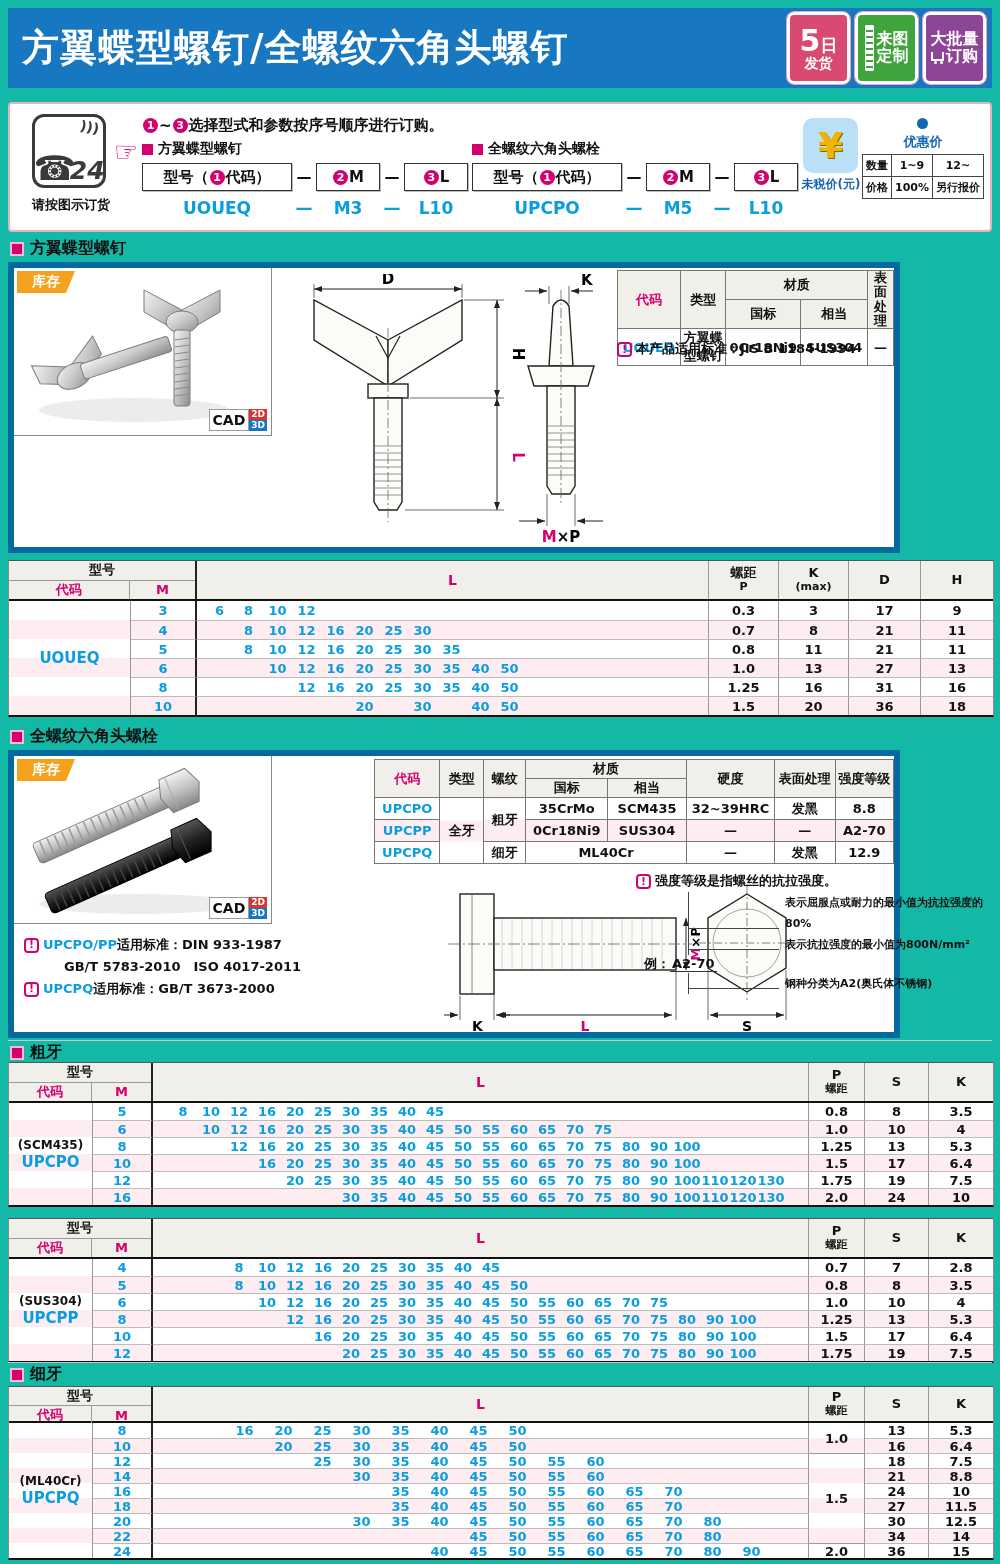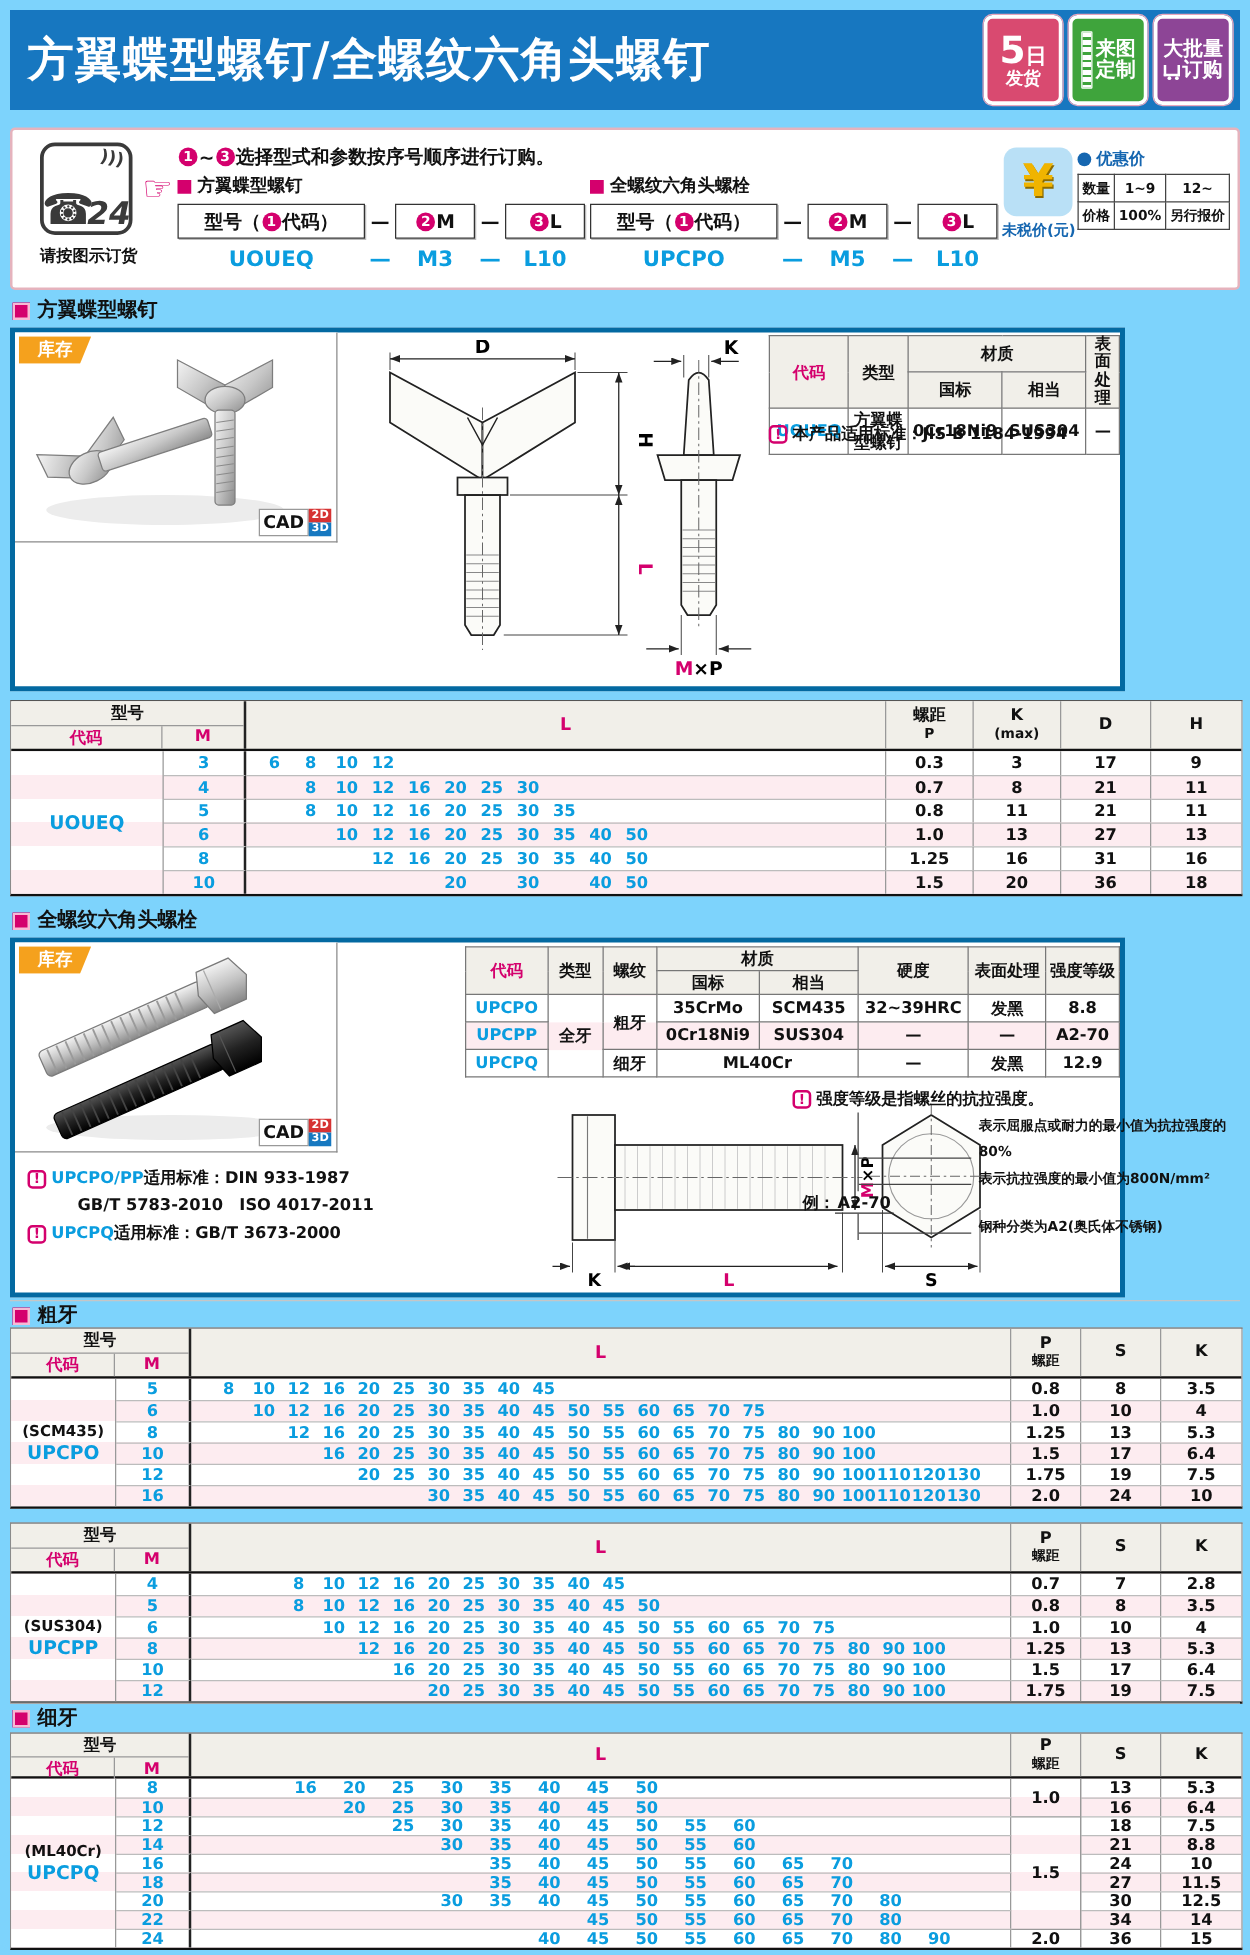--- a/index.html
+++ b/index.html
@@ -2,21 +2,21 @@
 <html><head>
 <meta charset="utf-8">
 <style>
   :root{
     --blue:#1777c0; --code:#0a9ddf; --mag:#d4006d; --pink:#fdecf0;
     --hdr:#f1efe9; --orange:#f5a11d; --crimson:#d94a70; --green:#3fa43c; --purple:#8d4596;
     --bdk:#1a1a1a; --bgy:#999;
   }
   *{margin:0;padding:0;box-sizing:border-box;}
   body{font-family:"DejaVu Sans","Liberation Sans",sans-serif;background:#fff;}
-  .page{position:relative;width:1000px;height:1564px;background:#7dd3fc;overflow:hidden;font-weight:bold;color:#111;text-decoration:underline;}
+  .page{position:relative;width:1000px;height:1564px;background:#14b8a6;overflow:hidden;font-weight:bold;color:#111;text-decoration:underline;}
   .abs{position:absolute;}
   .mag{color:var(--mag);}
   .blue{color:var(--code);}
 
   
   .titlebar{position:absolute;left:8px;top:8px;width:984px;height:80px;background:var(--blue);display:flex;align-items:center;}
   .titlebar h1{color:#fff;font-size:37px;letter-spacing:1px;padding-left:14px;font-weight:bold;}
   .badges{position:absolute;right:6px;top:4px;display:flex;gap:5px;}
   .badge{width:63px;height:72px;border-radius:7px;border:3px solid #fff;outline:1px solid #e9a6bc;display:flex;flex-direction:column;align-items:center;justify-content:center;color:#fff;line-height:1.05;}
   .badge-ship{background:var(--crimson);}
@@ -44,32 +44,32 @@
   .sq-s{display:inline-block;width:11px;height:11px;background:var(--mag);}
   .model-row,.ex-row{display:flex;align-items:center;}
   .mbox{height:28px;border:1.5px solid #333;display:flex;align-items:center;justify-content:center;font-size:15px;background:#fff;box-shadow:1px 1px 0 #bbb;}
   .mbox.wide{width:150px;} .mbox.sm{width:64px;}
   .mdash{width:24px;text-align:center;font-size:15px;}
   .ex-row{margin-top:7px;color:var(--code);font-size:17px;}
   .ex-row .c1{width:150px;text-align:center;} .ex-row .cd{width:24px;text-align:center;} .ex-row .c2{width:64px;text-align:center;}
   .yen-box{position:absolute;left:793px;top:14px;width:55px;height:55px;background:#b9e0f6;border-radius:10px;display:flex;align-items:center;justify-content:center;font-size:36px;color:#f0b400;text-shadow:1px 1px 0 #8a6a00;}
   .yen-caption{position:absolute;left:778px;top:72px;width:86px;text-align:center;font-size:12px;color:#1566b0;}
   .promo{position:absolute;left:852px;top:14px;}
-  .promo-title{font-size:13px;color:#1566b0;display:flex;align-items:center;gap:4px;margin-bottom:3px;}
+  .promo-title{font-size:13px;color:#1566b0;display:flex;align-items:center;gap:4px;margin-bottom:3px;flex-direction:column;}
   .bluedot{display:inline-block;width:11px;height:11px;border-radius:50%;background:#1566b0;}
   .promo-table{border-collapse:collapse;font-size:11px;}
   .promo-table td{border:1px solid #444;text-align:center;height:22px;padding:0 3px;background:#fff;}
 
   
   .sec-title{position:absolute;left:10px;display:flex;align-items:center;gap:6px;font-size:16px;}
   .sq{display:inline-block;width:14px;height:14px;background:var(--mag);box-shadow:inset 0 0 0 2px #f7b9d4;}
   .rule{position:absolute;left:8px;width:984px;border-top:1px solid #c6c6c6;}
 
   
-  .content-box{position:absolute;left:8px;width:892px;border:4px solid #0369a1;background:#fff;}
+  .content-box{position:absolute;left:8px;width:892px;border:6px solid #0369a1;background:#fff;}
   .stock-badge{position:absolute;left:3px;top:3px;width:58px;height:22px;background:var(--orange);color:#fff;font-size:14px;display:flex;align-items:center;justify-content:center;clip-path:polygon(0 0,100% 0,calc(100% - 9px) 100%,0 100%);z-index:3;}
   .photo-cell{position:absolute;left:0;top:0;border-right:1px solid #8a8a8a;border-bottom:1px solid #8a8a8a;background:#fff;}
   .cad-badge{position:absolute;right:4px;bottom:4px;display:flex;align-items:stretch;cursor:pointer;}
   .cad-label{border:1px solid #999;background:#fff;font-size:14px;padding:2px 3px;display:flex;align-items:center;}
   .cad-dims{display:flex;flex-direction:column;}
   .cad-2d,.cad-3d{font-size:9px;color:#fff;padding:0 2px;line-height:11px;}
   .cad-2d{background:#d63333;} .cad-3d{background:#1678c0;}
 
   
   .spec{border-collapse:collapse;position:absolute;background:#fff;}

